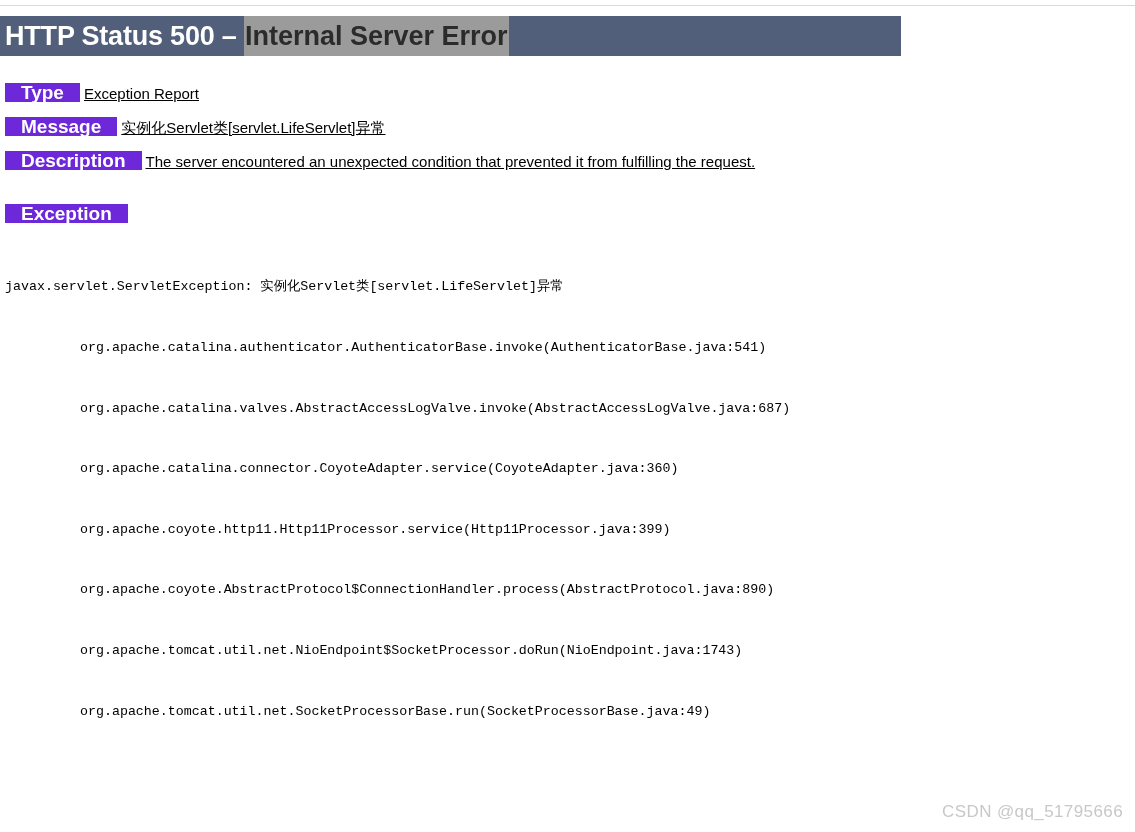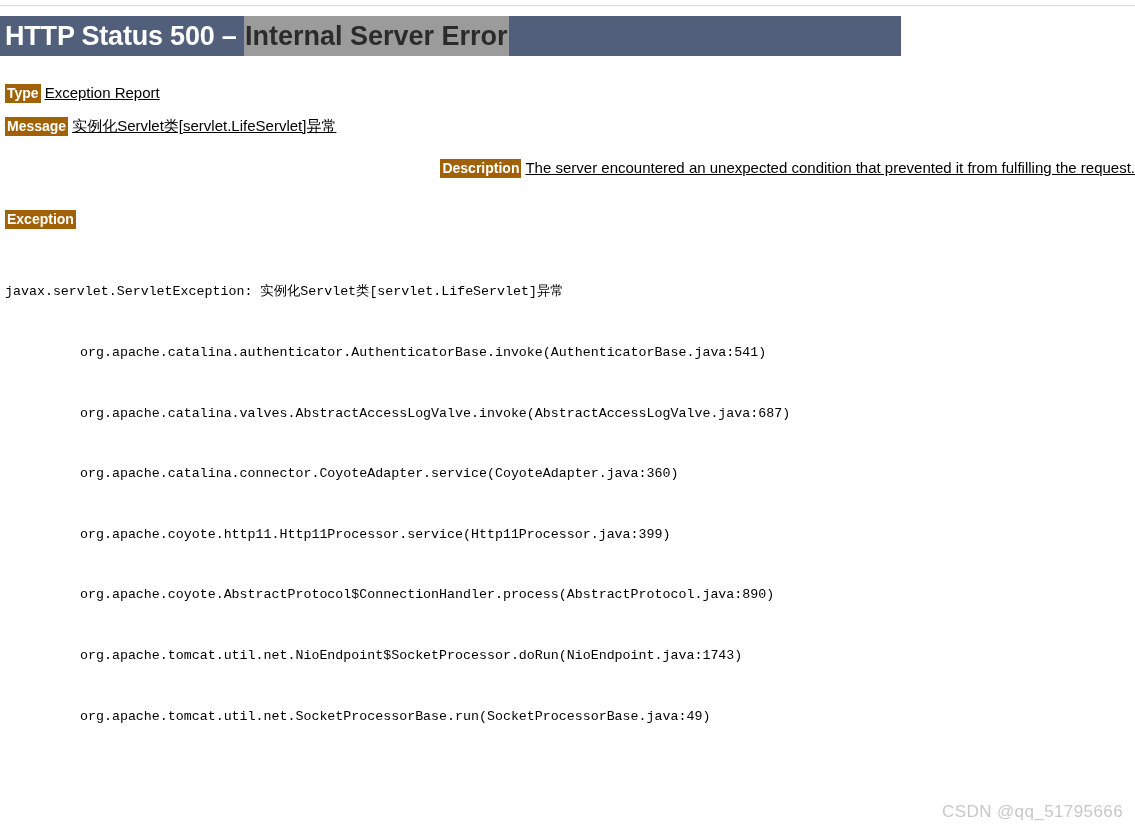--- a/index.html
+++ b/index.html
@@ -65,31 +65,31 @@
 
   
   .field-row {
     font-size: 15px;
     line-height: 20px;
     padding-left: 5px;
     white-space: nowrap;
   }
   .field-row.r-type      { margin-top: 27px; }
   .field-row.r-message   { margin-top: 13px; }
-  .field-row.r-descr     { margin-top: 22px; text-align: right; }
+  .field-row.r-descr     { margin-top: 13px; }
   .section-head          { margin-top: 32px; padding-left: 5px; }
 
   .tag {
     display: inline-block;
-    background: #a16207;
+    background: #6d28d9;
     color: #ffffff;
     font-weight: bold;
-    font-size: 14px;
+    font-size: 19px;
     line-height: 19px;
-    padding: 0 2px;
+    padding: 0 16px;
   }
   .field-value {
     font-size: 15px;
     color: #000000;
     padding-left: 4px;
     text-decoration: underline;
   }
 
   
   .trace {

